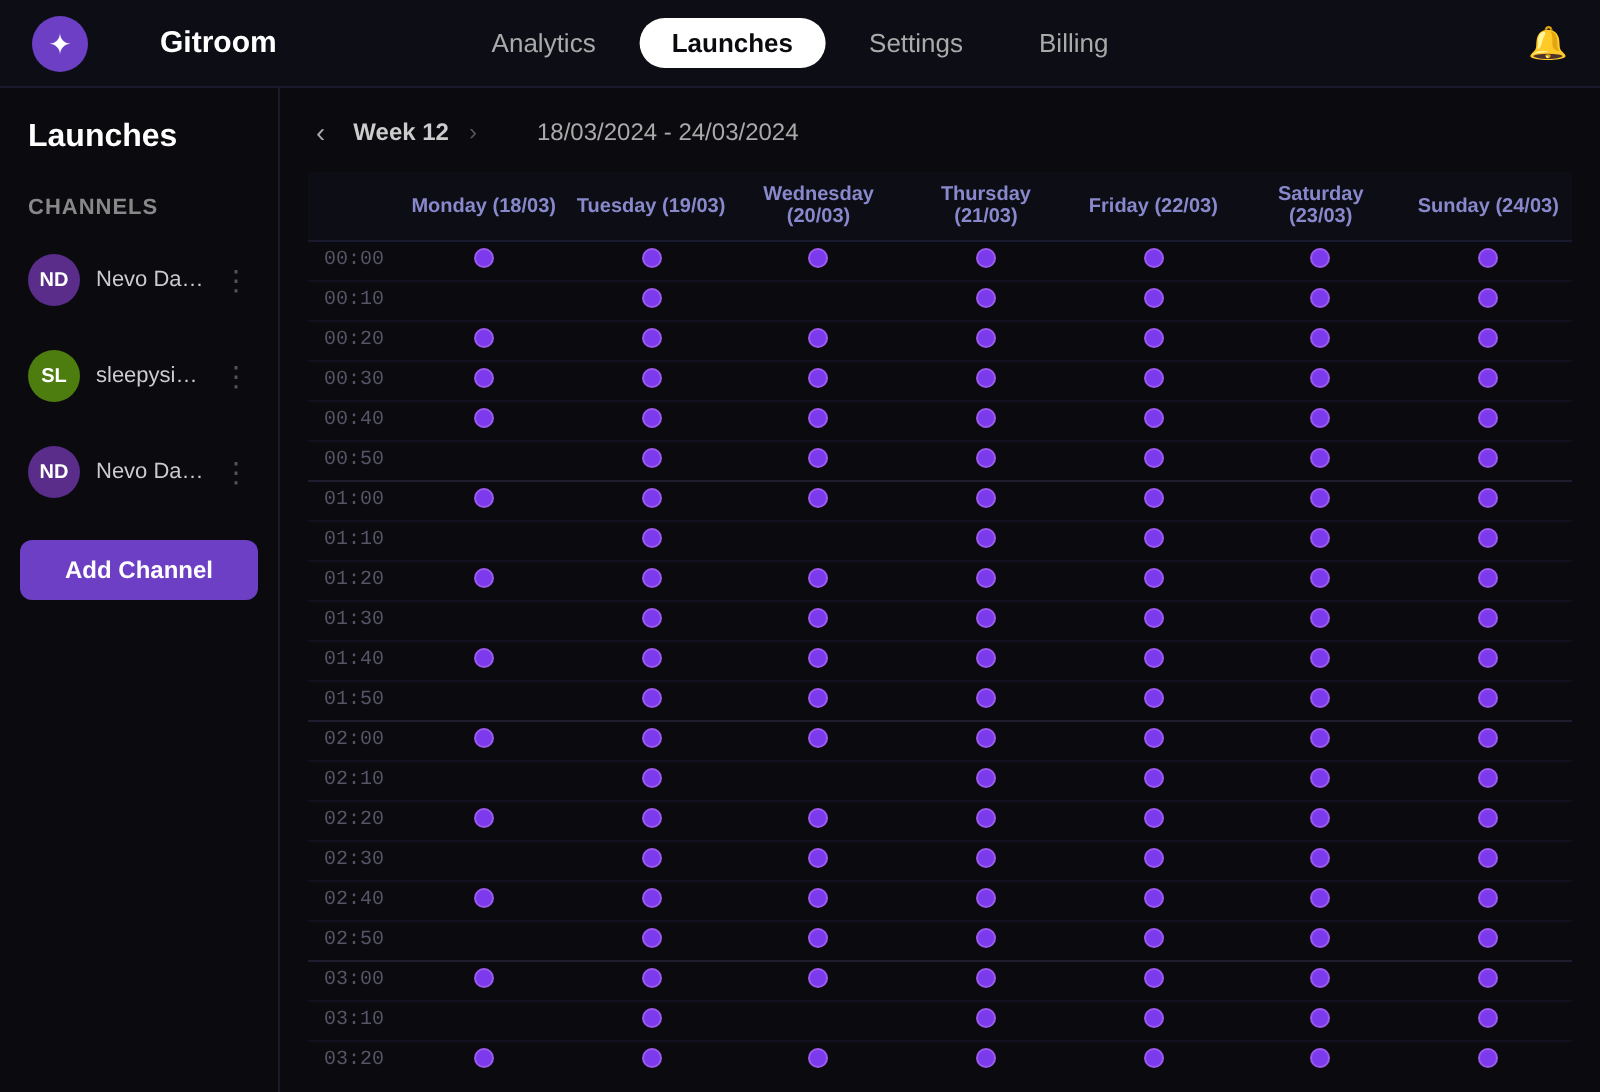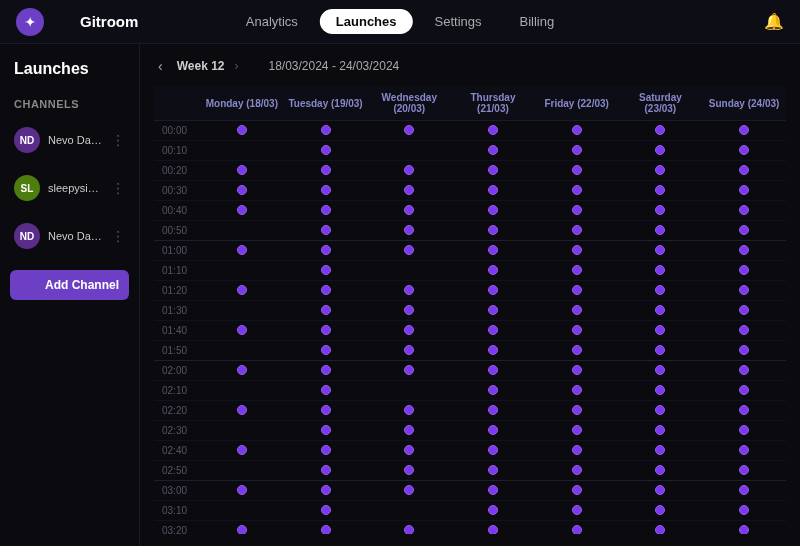--- a/index.html
+++ b/index.html
@@ -141,21 +141,20 @@
       background: #6c3fc5;
       color: #fff;
       border: none;
       border-radius: 6px;
       padding: 8px 10px;
       font-size: 12px;
       font-weight: 600;
       cursor: pointer;
       width: 100%;
       margin-top: 4px;
-      text-align: right;
     }
 
     
     .content {
       flex: 1;
       display: flex;
       flex-direction: column;
       overflow: hidden;
       padding: 12px 14px;
     }
@@ -210,20 +209,21 @@
       top: 0;
       z-index: 10;
     }
     thead th:first-child {
       text-align: left;
       padding-left: 8px;
       width: 46px;
     }
     tbody tr {
       border-bottom: 1px solid #111120;
+      font-family: Liberation Mono, monospace;
     }
     tbody tr.hour-group-start td {
       border-top: 1px solid #1e1e30;
     }
     tbody td {
       padding: 2px 4px;
       text-align: center;
       height: 20px;
       vertical-align: middle;
     }

